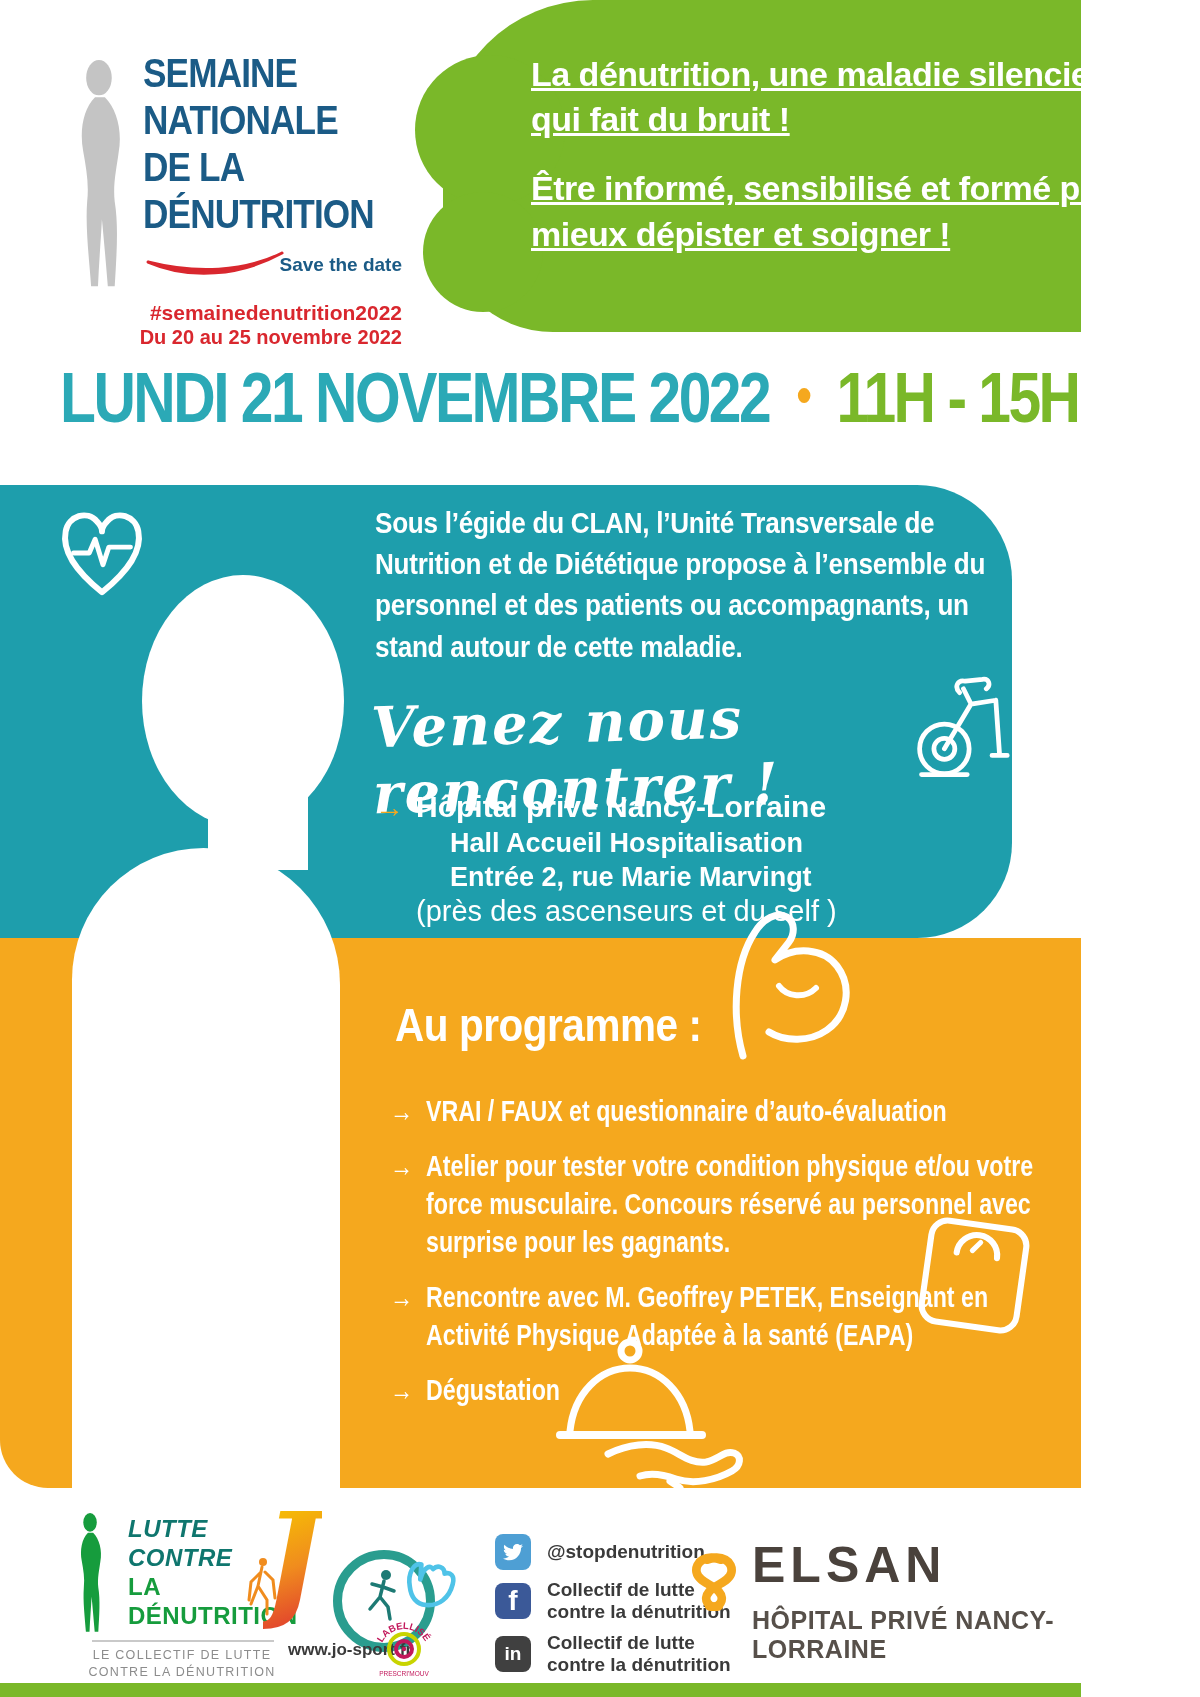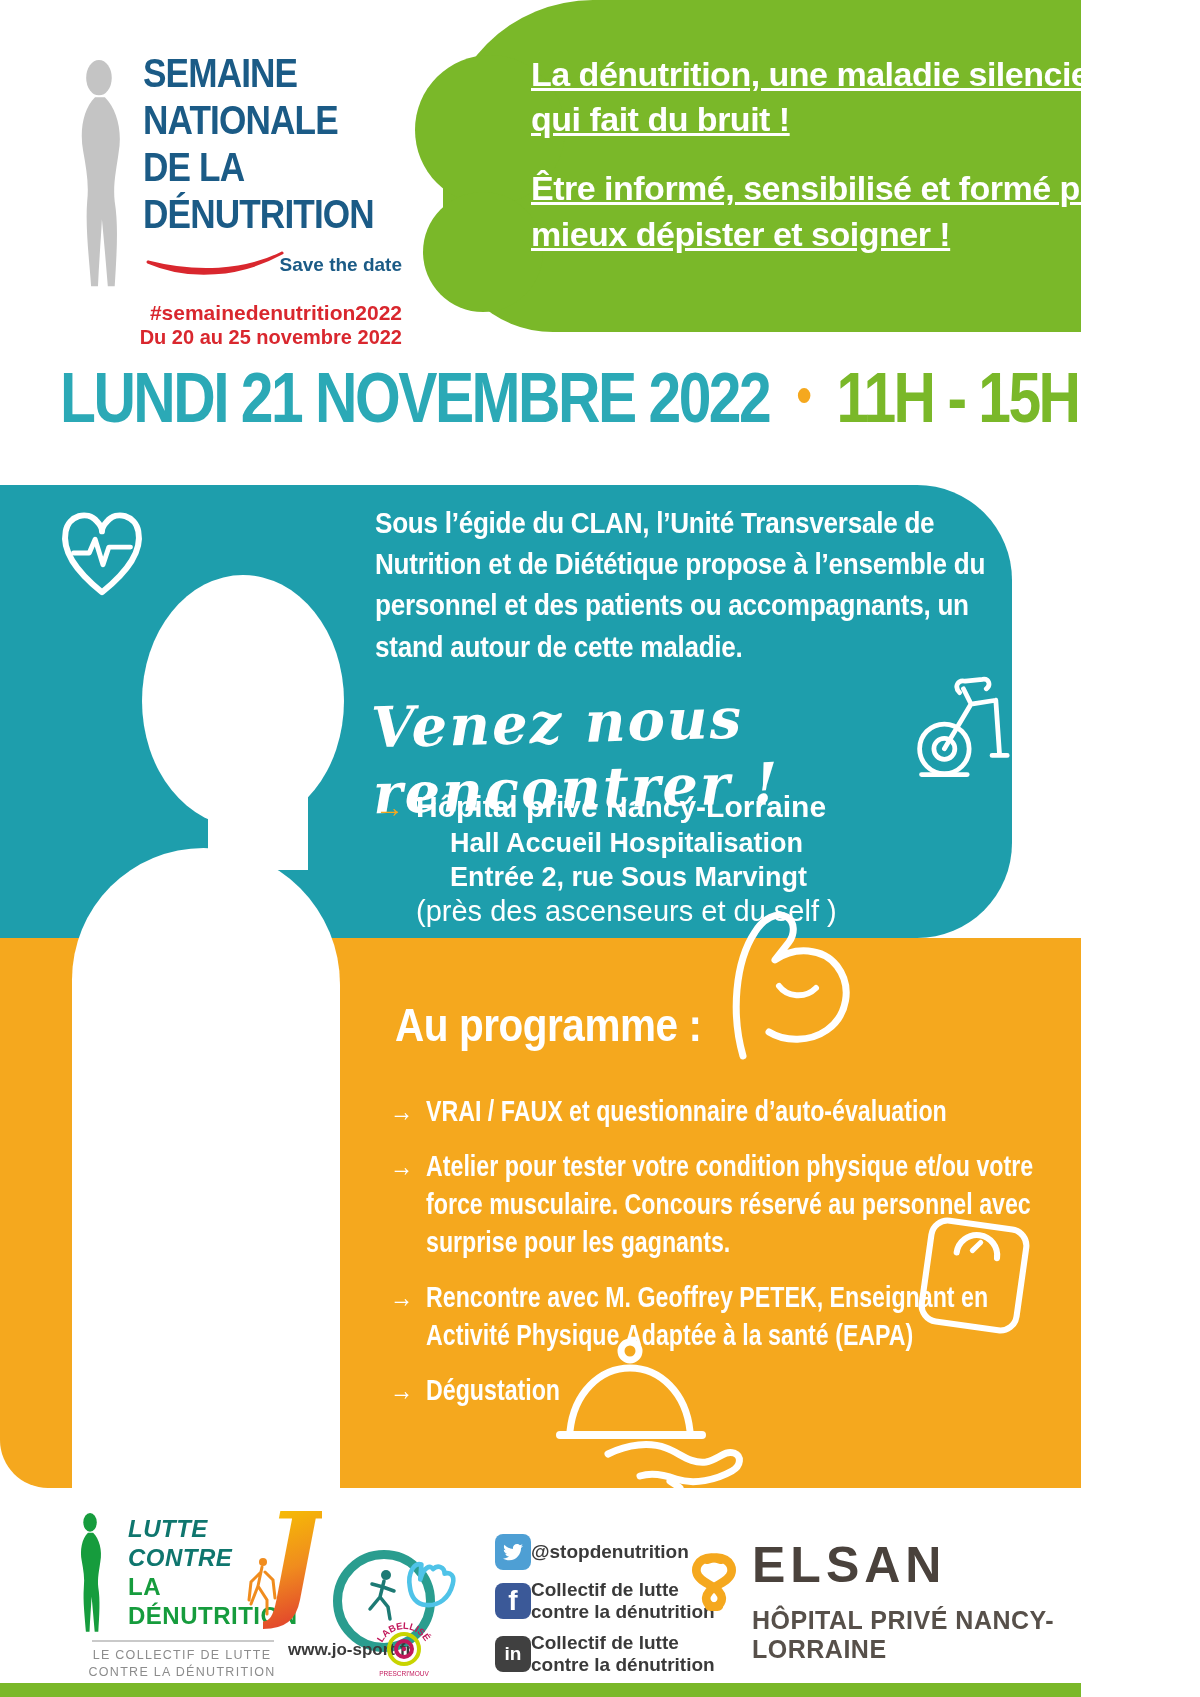--- a/index.html
+++ b/index.html
@@ -82,21 +82,21 @@
         -webkit-background-clip:text;background-clip:text;color:transparent;}
   .jo-ring{position:absolute;left:78px;top:48px;width:84px;height:84px;border:9px solid #2a9d8f;
            border-radius:50%;}
   .jo-runner{position:absolute;left:12px;top:8px;}
   .jo-hand{position:absolute;left:150px;top:52px;}
   .jo-hiker{position:absolute;left:-14px;top:52px;}
   .jo-url{left:288px;top:1640px;color:#3a3a3a;font-weight:bold;font-size:17px;}
   .jo-badge{left:372px;top:1615px;width:64px;height:64px;}
 
   .social{left:495px;top:1534px;display:flex;flex-direction:column;gap:9px;}
-  .srow{display:flex;align-items:center;}
+  .srow{display:flex;align-items:center;gap:16px;}
   .sicon{width:36px;height:36px;border-radius:8px;display:flex;align-items:center;justify-content:center;
          flex:0 0 auto;}
   .tw{background:#4E9FD4;}
   .fb{background:#3B5998;color:#fff;font-weight:bold;font-size:28px;font-family:"Liberation Sans",sans-serif;}
   .li{background:#404040;color:#fff;font-weight:bold;font-size:19px;}
   .slabel{color:#3a3a3a;font-weight:bold;font-size:19px;line-height:22px;white-space:pre-line;}
 
   .elsan-mark{left:688px;top:1552px;width:52px;height:60px;}
   .elsan-name{left:752px;top:1536px;color:#4A423C;font-weight:bold;font-size:50px;letter-spacing:5px;}
   .elsan-sub{left:752px;top:1606px;color:#57504A;font-weight:bold;font-size:25px;letter-spacing:0.5px;}
@@ -158,21 +158,21 @@
     <circle class="oline" stroke-width="5" cx="34" cy="85" r="26"></circle>
     <circle class="oline" stroke-width="5" cx="34" cy="85" r="11"></circle>
     <path class="oline" stroke-width="5" d="M34,85 L62,38 M62,38 L54,22 M50,26 C44,20 48,12 56,14 M56,14 L74,12 M74,12 C81,11 83,18 78,22 M62,38 L88,34 M88,34 L92,92 M84,92 L100,92 M10,112 L58,112"></path>
   </svg>
 
   <div class="abs loc">
     <div class="loc-marker">→</div>
     <div>
       <div class="loc-name">Hôpital privé Nancy-Lorraine</div>
       <div class="loc-line">Hall Accueil Hospitalisation</div>
-      <div class="loc-line">Entrée 2, rue Sous Marvingt</div>
+      <div class="loc-line">Entrée 2, rue Marie Marvingt</div>
       <div class="loc-note">(près des ascenseurs et du self )</div>
     </div>
   </div>
 
   <div class="abs orange"></div>
 
   <svg class="abs bicep-icon" width="150" height="172" viewBox="0 0 150 170">
     <path class="oline" stroke-width="7" d="M28,162 C16,120 20,68 40,38 C48,25 62,17 72,23 C80,28 80,40 74,48 L60,66 C80,52 108,54 122,72 C138,93 132,122 112,136 C95,148 70,148 54,138"></path>
     <path class="oline" stroke-width="6" d="M64,92 C72,103 90,105 101,94"></path>
   </svg>

